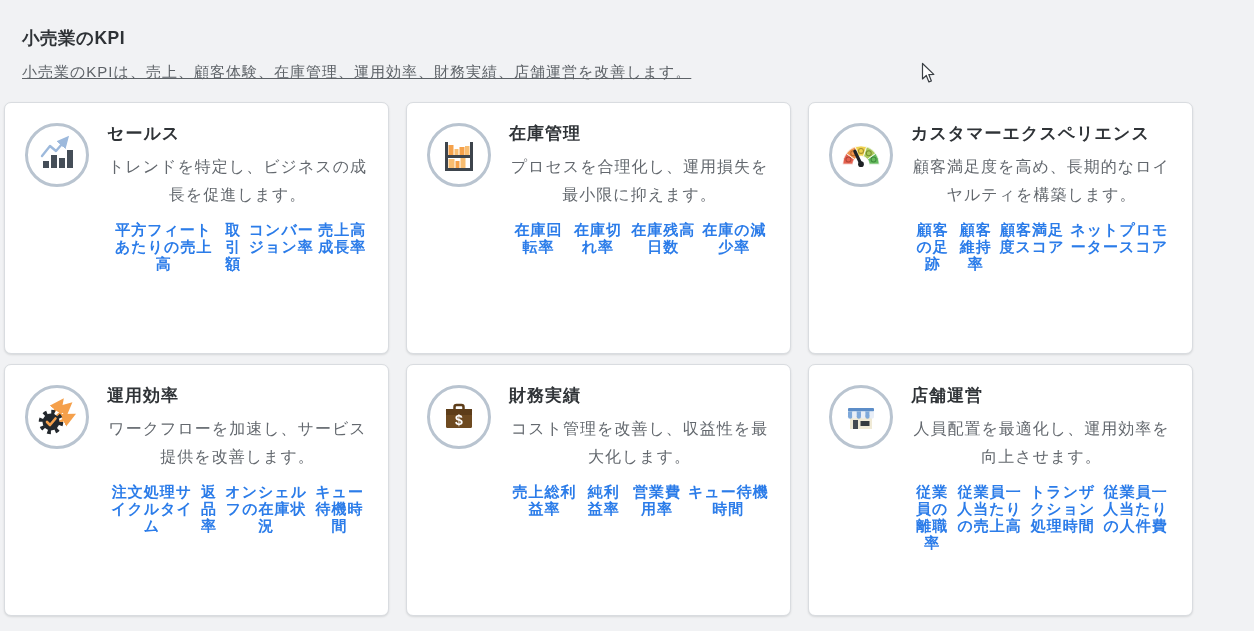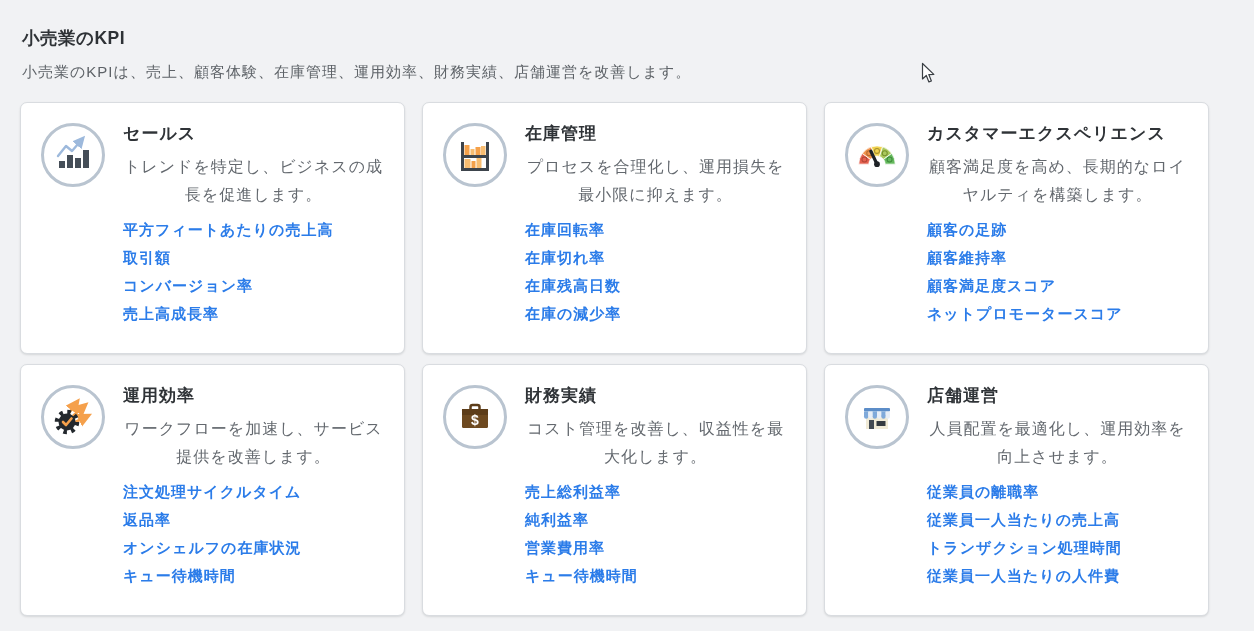--- a/index.html
+++ b/index.html
@@ -9,24 +9,24 @@
     background:#f1f2f4;
     font-family:"Liberation Sans","DejaVu Sans",sans-serif;
     overflow:hidden;
     color:#2f3337;
   }
   .page-header { padding:26px 22px 0 22px; }
   .page-title {
     font-size:17.5px; font-weight:bold; color:#2e3236; letter-spacing:.5px;
   }
   .page-subtitle {
-    margin-top:13px; font-size:15px; color:#5d6267; letter-spacing:1px;
+    margin-top:13px; font-size:15px; color:#5d6267; letter-spacing:1px;text-decoration:underline;
   }
   .grid {
-    margin:20px 0 0 20px;
+    margin:20px 0 0 4px;
     display:grid;
     grid-template-columns:repeat(3,385px);
     grid-auto-rows:252px;
     gap:10px 17px;
   }
   .card {
     background:#ffffff;
     border:1px solid #d9dce0;
     border-radius:7px;
     box-shadow:0 1px 2px rgba(60,64,67,.15);
@@ -48,21 +48,21 @@
     font-size:17px; font-weight:bold; color:#2f3337;
     letter-spacing:1px; line-height:22px;
   }
   .card-desc {
     margin-top:8px;
     font-size:16px; color:#63686e;
     letter-spacing:1px; line-height:28px;text-align:center;
   }
   .card-links {
     margin-top:12px;
-    display:flex; flex-direction:column; gap:11px;
+    display:flex; flex-direction:row; text-align:center;
   }
   .kpi-link {
     font-size:15px; font-weight:bold; color:#2b7ce9;
     letter-spacing:1px; line-height:17px;
     text-decoration:none; cursor:pointer;
     align-self:flex-start;
   }
   .mouse-cursor { position:absolute; left:921px; top:62px; pointer-events:none; }
 </style>
 </head>

